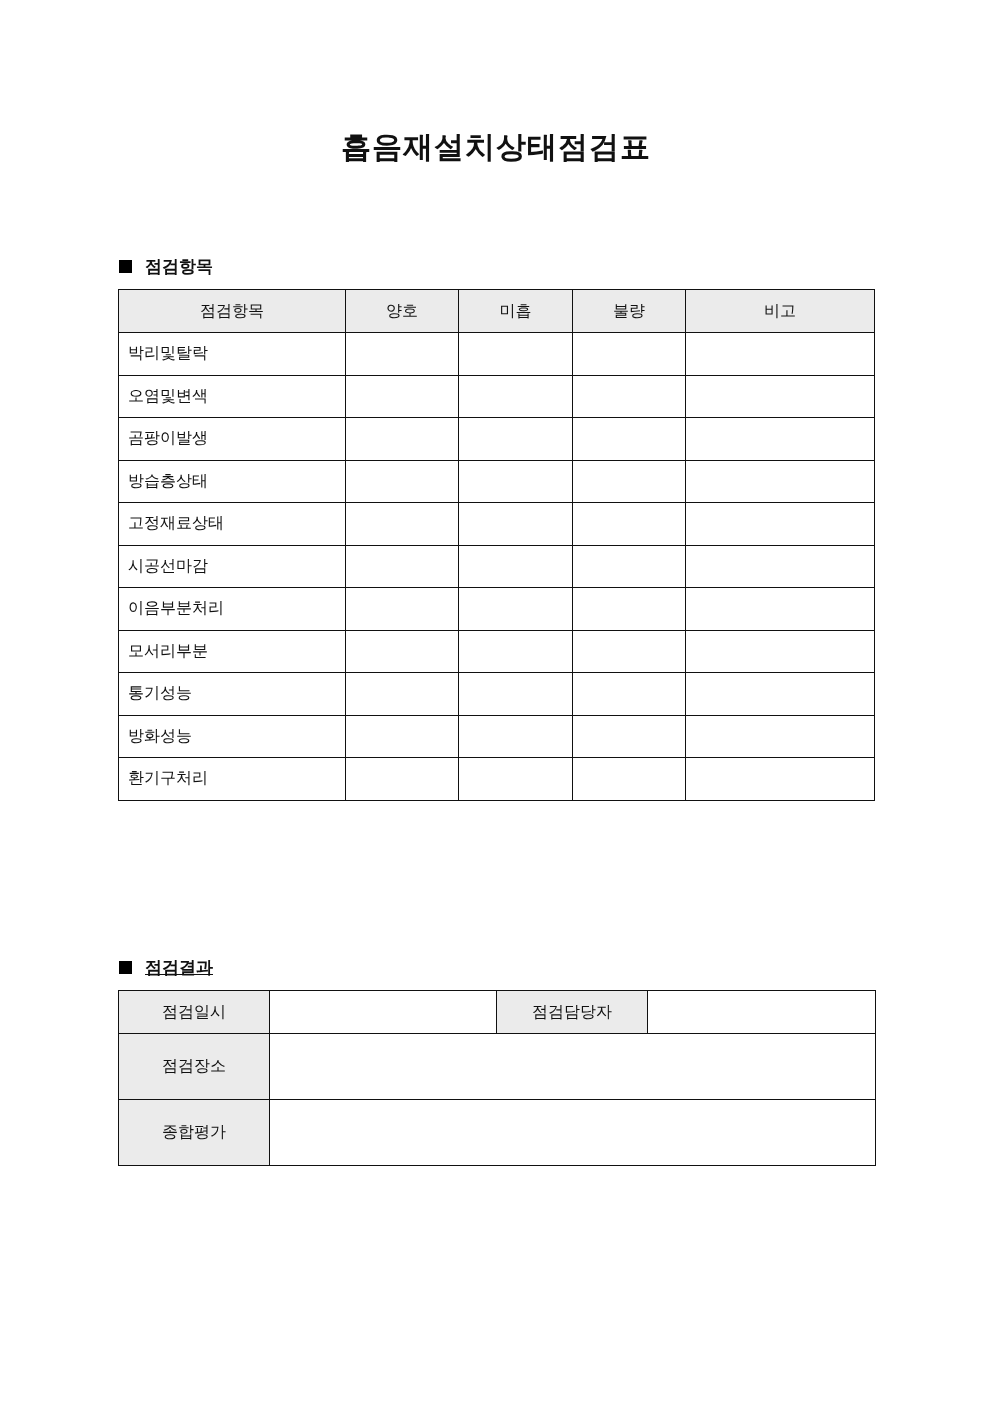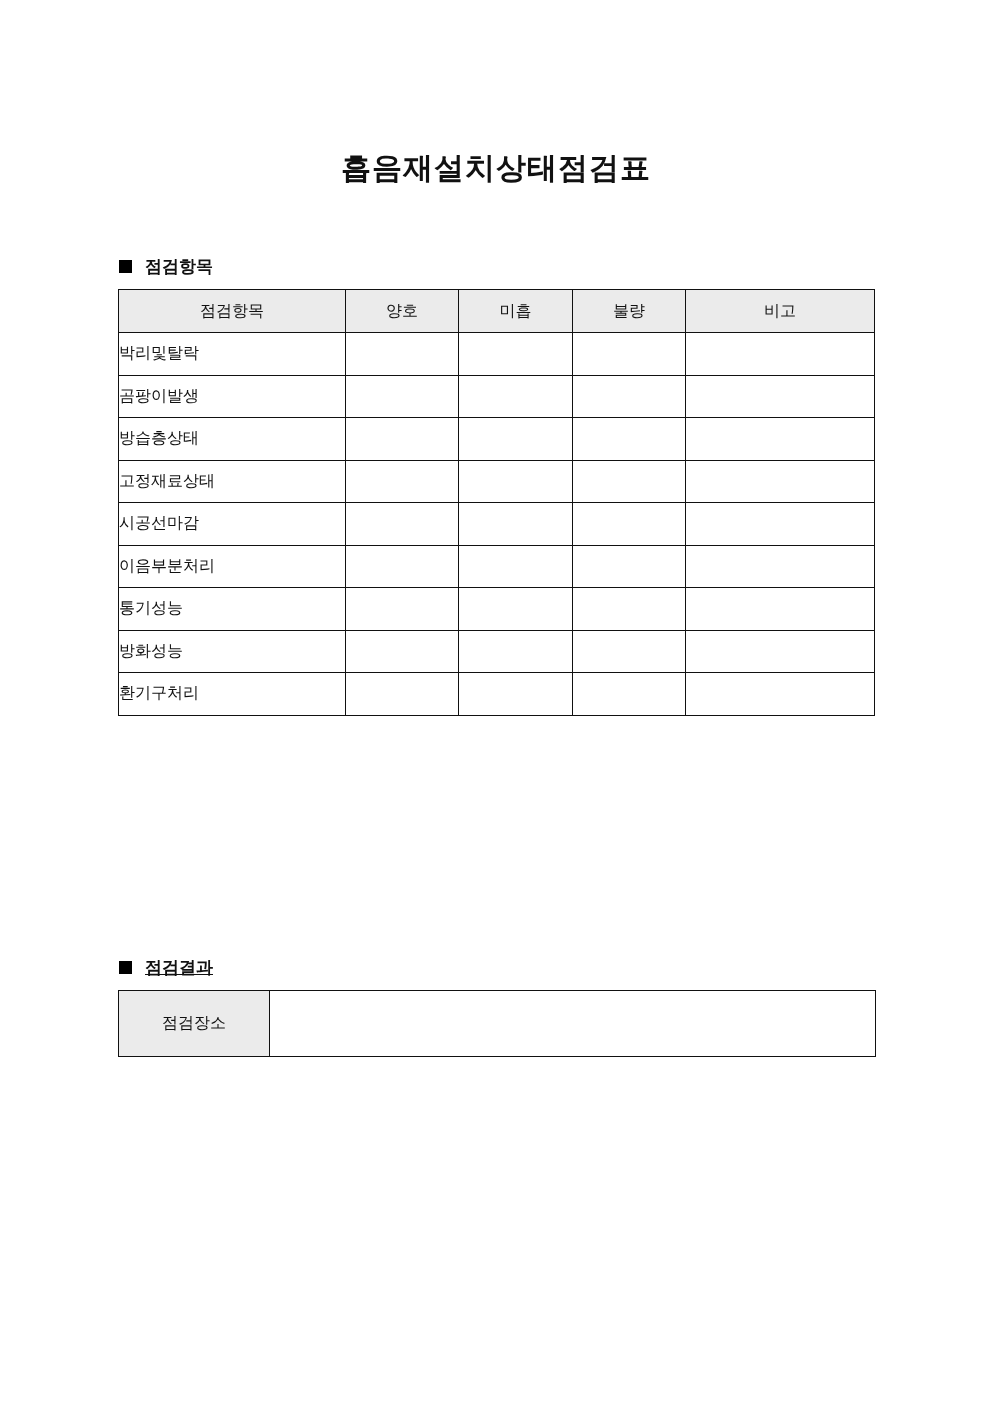--- a/index.html
+++ b/index.html
@@ -1,25 +1,25 @@
 <!DOCTYPE html>
 <html><head>
 <meta charset="utf-8">
 <style>
   html, body { margin: 0; padding: 0; background: #ffffff; }
   body { width: 992px; height: 1403px; position: relative; font-family: "DejaVu Sans", "Liberation Sans", sans-serif; color: #111; }
-  .title { position: absolute; top: 148px; left: 0; width: 992px; text-align: center; font-size: 30px; font-weight: bold; letter-spacing: 1px; }
+  .title { position: absolute; top: 127px; left: 0; width: 992px; text-align: center; font-size: 30px; font-weight: bold; letter-spacing: 1px; }
   .section-title { position: absolute; left: 119px; font-size: 17px; font-weight: bold; display: flex; align-items: center; }
   .section-title .sq { display: inline-block; width: 13px; height: 13px; background: #000; margin-right: 13px; }
   table { position: absolute; left: 118px; border-collapse: collapse; table-layout: fixed; }
   td, th { border: 1.3px solid #111; font-size: 16px; font-weight: normal; padding: 0; }
   .t1 { top: 289px; width: 757px; }
   .t1 th { height: 42px; background: #ebebeb; text-align: center; }
   .t1 td { height: 41.5px; }
-  .t1 td.item { text-align: left; }
+  .t1 td.item { padding-left: 9px; text-align: left; }
   .t2 { top: 990px; width: 757px; }
   .t2 th { background: #ebebeb; text-align: center; }
   .t2 .r1 th, .t2 .r1 td { height: 42px; }
   .t2 .r2 th, .t2 .r2 td { height: 65px; }
 </style>
 </head>
 <body>
 
 <div class="title">흡음재설치상태점검표</div>
 
@@ -47,20 +47,27 @@
   </thead>
   <tbody id="items-body">
       <tr>
         <td class="item">박리및탈락</td>
         <td></td>
         <td></td>
         <td></td>
         <td></td>
       </tr>
       <tr>
+        <td class="item">오염및변색</td>
+        <td></td>
+        <td></td>
+        <td></td>
+        <td></td>
+      </tr>
+      <tr>
         <td class="item">곰팡이발생</td>
         <td></td>
         <td></td>
         <td></td>
         <td></td>
       </tr>
       <tr>
         <td class="item">방습층상태</td>
         <td></td>
         <td></td>
@@ -76,20 +83,27 @@
       </tr>
       <tr>
         <td class="item">시공선마감</td>
         <td></td>
         <td></td>
         <td></td>
         <td></td>
       </tr>
       <tr>
         <td class="item">이음부분처리</td>
+        <td></td>
+        <td></td>
+        <td></td>
+        <td></td>
+      </tr>
+      <tr>
+        <td class="item">모서리부분</td>
         <td></td>
         <td></td>
         <td></td>
         <td></td>
       </tr>
       <tr>
         <td class="item">통기성능</td>
         <td></td>
         <td></td>
         <td></td>
@@ -118,18 +132,28 @@
 </div>
 
 <table class="t2">
   <colgroup>
     <col style="width:151px">
       <col style="width:227px">
       <col style="width:151px">
       <col style="width:228px">
   </colgroup>
   <tbody>
+      <tr class="r1">
+    <th>점검일시</th>
+    <td></td>
+    <th>점검담당자</th>
+    <td></td>
+  </tr>
   <tr class="r2">
     <th>점검장소</th>
+    <td colspan="3"></td>
+  </tr>
+  <tr class="r2">
+    <th>종합평가</th>
     <td colspan="3"></td>
   </tr>
 </tbody>
   </table>
 
 </body></html>

